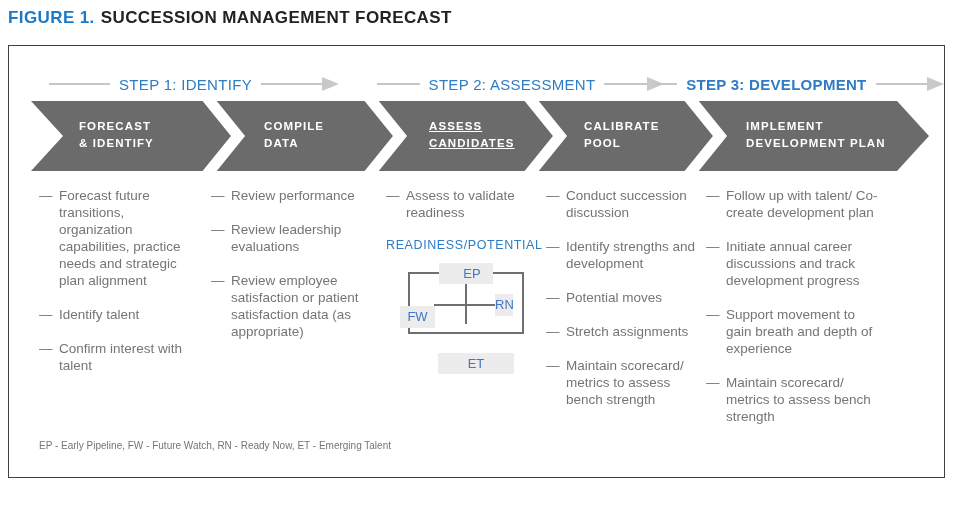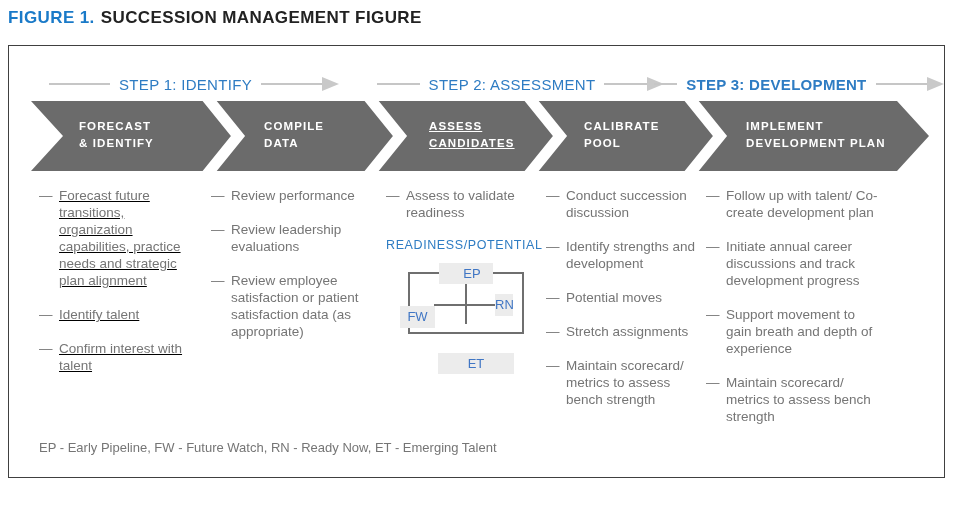--- a/index.html
+++ b/index.html
@@ -44,21 +44,21 @@
   .st1 { left:70px; } .st2 { left:255px; } .st3 { left:420px;text-decoration:underline; }
   .st4 { left:575px; } .st5 { left:737px; }
 
   
   .col { position:absolute; top:141px; list-style:none; }
   .col li {
     position:relative; padding-left:20px; margin-bottom:17px;
     color:#757575; font-size:13.5px; line-height:17px;
   }
   .col li::before { content:"\2014"; position:absolute; left:0; top:0; color:#757575; }
-  .col1 { left:30px;  width:155px;text-decoration:underline; }
+  .col1 { left:30px;  width:155px; }
   .col2 { left:202px; width:160px; }
   .col3 { left:377px; width:150px; }
   .col4 { left:537px; width:155px; }
   .col5 { left:697px; width:177px; }
 
   
   .matrix-label {
     margin:1px 0 9px 0; color:#2e7cc3; font-size:12.5px; letter-spacing:.6px; white-space:nowrap;
   }
   .matrix { position:relative; width:142px; height:84px; margin-left:8px; }
@@ -67,27 +67,27 @@
     position:absolute; background:#ececec; color:#4076c4;
     font-size:13px; line-height:21px; text-align:center;
   }
   .mnode.top    { left:45px;  top:2px;  width:54px; height:21px;padding-left:12px; }
   .mnode.left   { left:6px;   top:33px; width:35px; height:22px;margin-top:12px; }
   .mnode.right  { left:101px; top:33px; width:18px; height:22px; }
   .mnode.bottom { left:44px;  top:61px; width:76px; height:21px;margin-top:31px; }
 
   .legend {
     position:absolute; left:30px; top:394px;
-    color:#757575; font-size:13px; white-space:nowrap;
+    color:#757575; font-size:10px; white-space:nowrap;
   }
 </style>
 </head>
 <body>
 
-<h1 class="page-title"><span class="fig-label">FIGURE 1.</span><span>SUCCESSION MANAGEMENT FIGURE</span></h1>
+<h1 class="page-title"><span class="fig-label">FIGURE 1.</span><span>SUCCESSION MANAGEMENT FORECAST</span></h1>
 
 <div class="frame">
 
   <div class="step step1">
     <span class="hline"></span>
     <span class="step-label">STEP 1: IDENTIFY</span>
     <span class="hline"></span>
     <span class="ahead"></span>
   </div>
   <div class="step step2">

